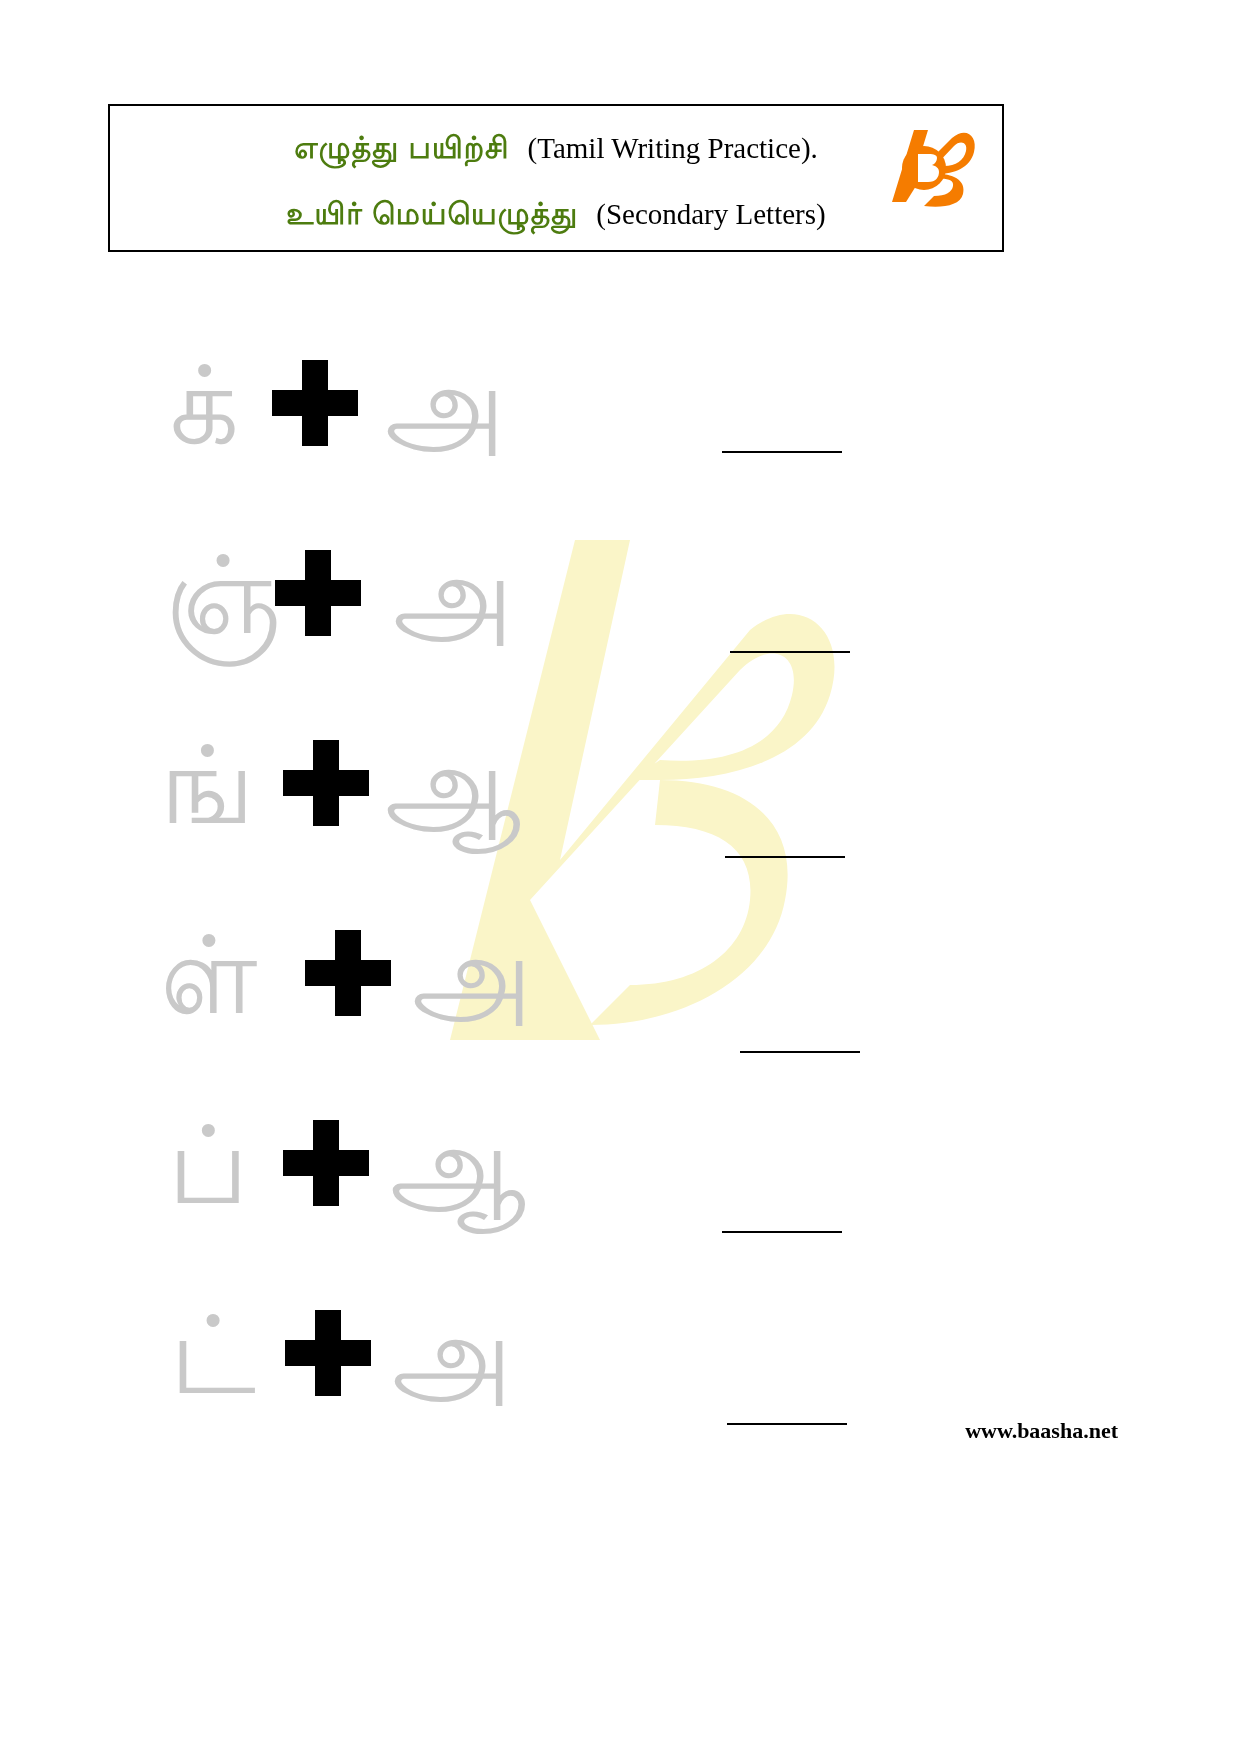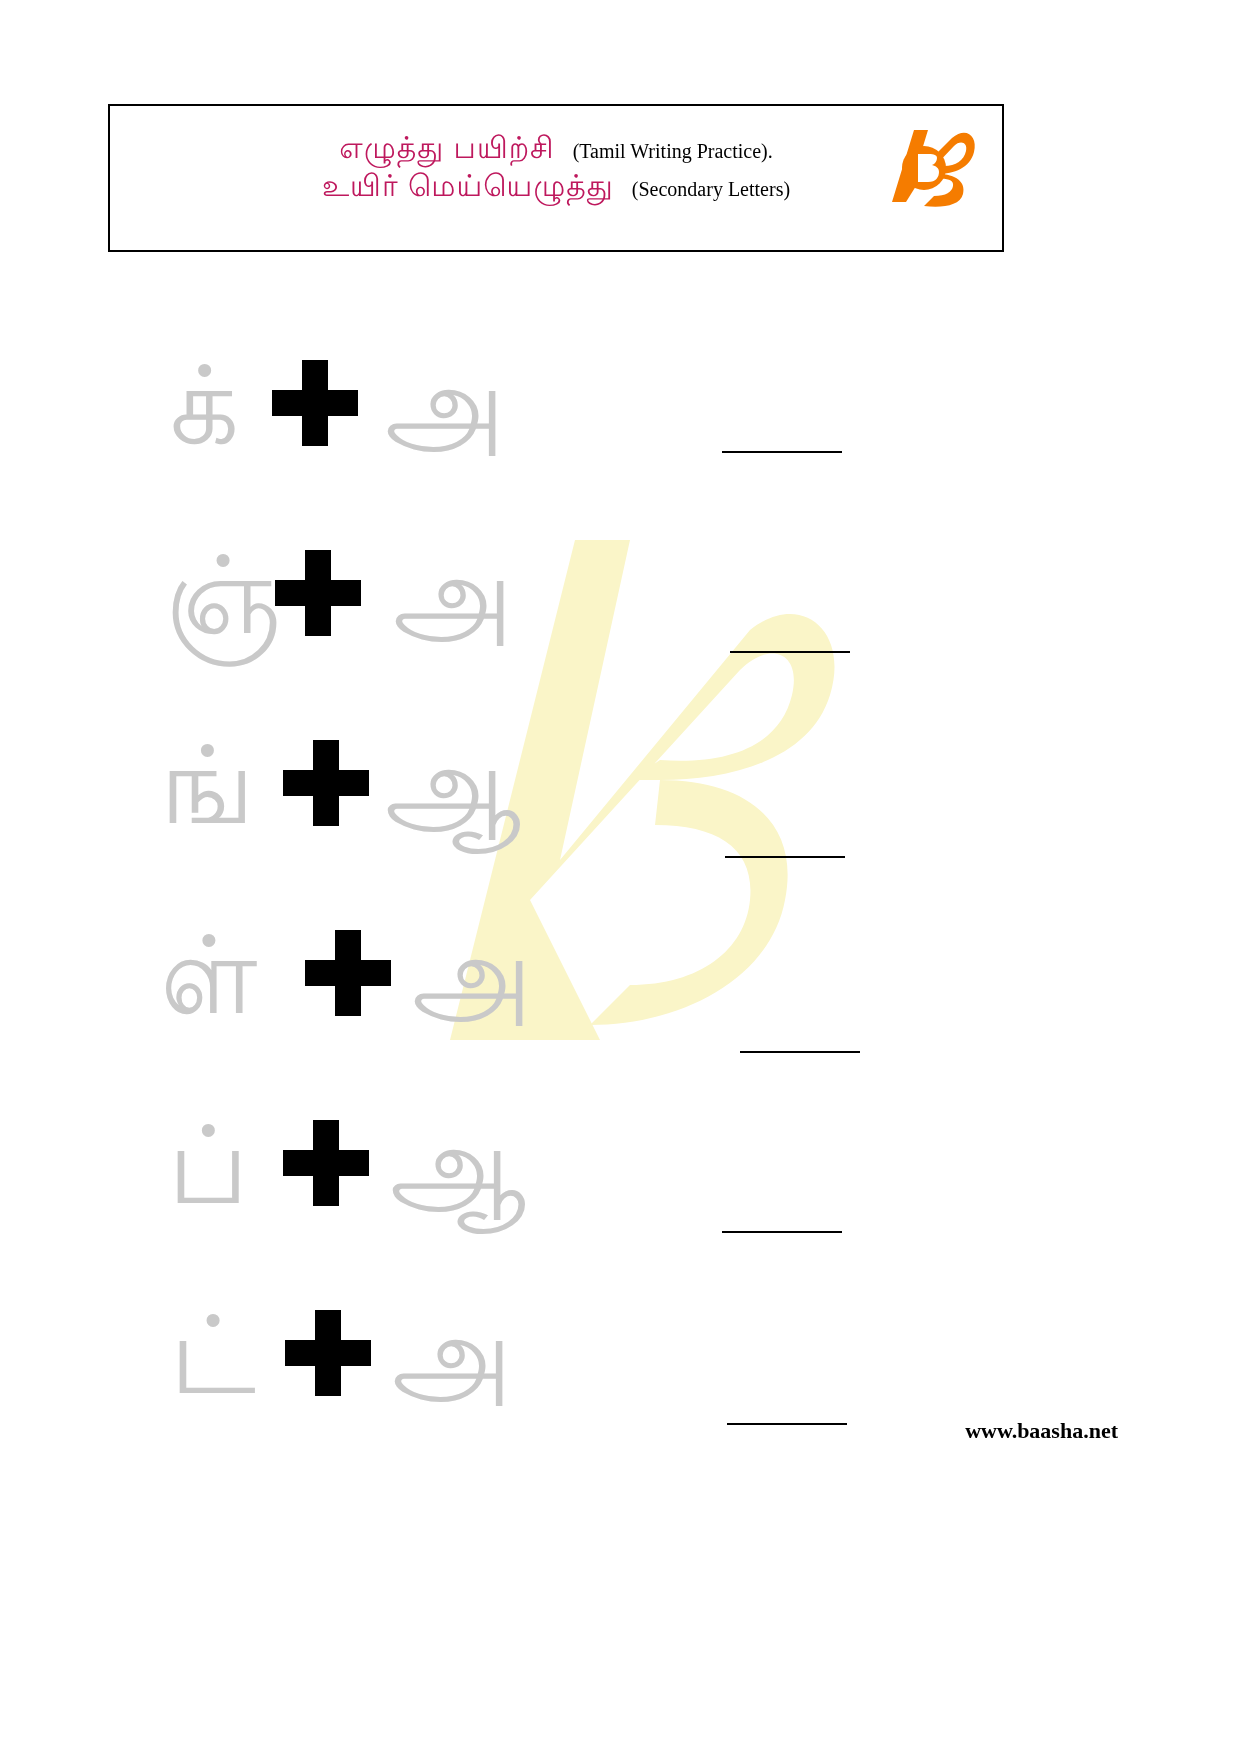--- a/index.html
+++ b/index.html
@@ -37,31 +37,31 @@
     box-sizing: border-box;
     background: #fff;
     z-index: 2;
   }
   .header-line {
     display: flex;
     align-items: baseline;
     justify-content: center;
   }
   .header-line-1 { margin-top: 25px; }
-  .header-line-2 { margin-top: 0; }
+  .header-line-2 { margin-top: 28px; }
   .tamil-title {
     font-family: "Liberation Sans", sans-serif;
     font-size: 30px;
-    font-weight: normal;
-    color: #be185d;
+    font-weight: bold;
+    color: #4d7c0f;
     letter-spacing: 1px;
   }
   .english-title {
     font-family: "Liberation Serif", serif;
-    font-size: 20px;
+    font-size: 29px;
     color: #000;
     margin-left: 18px;
   }
   .logo {
     position: absolute;
     right: 22px;
     top: 18px;
     width: 96px;
     height: 86px;
   }

